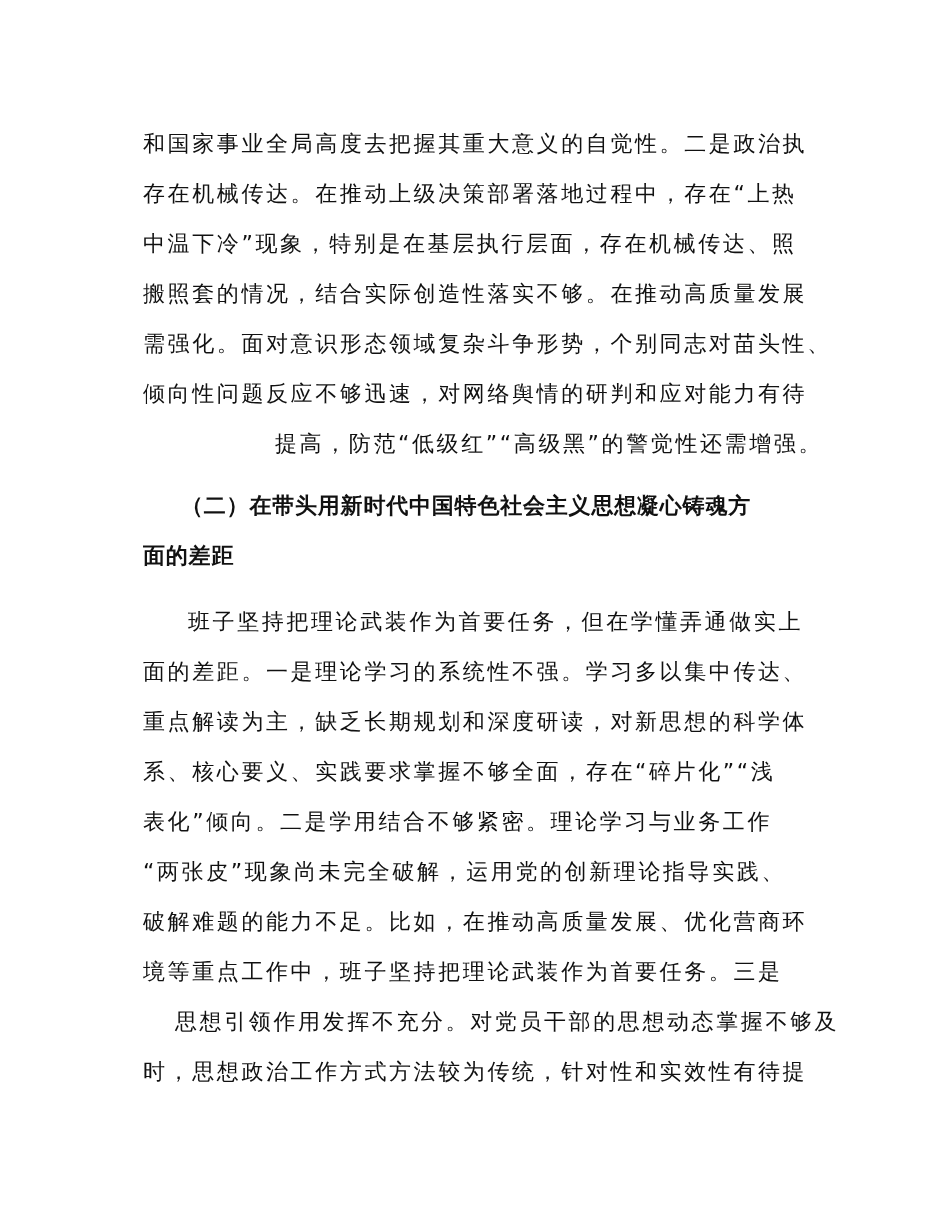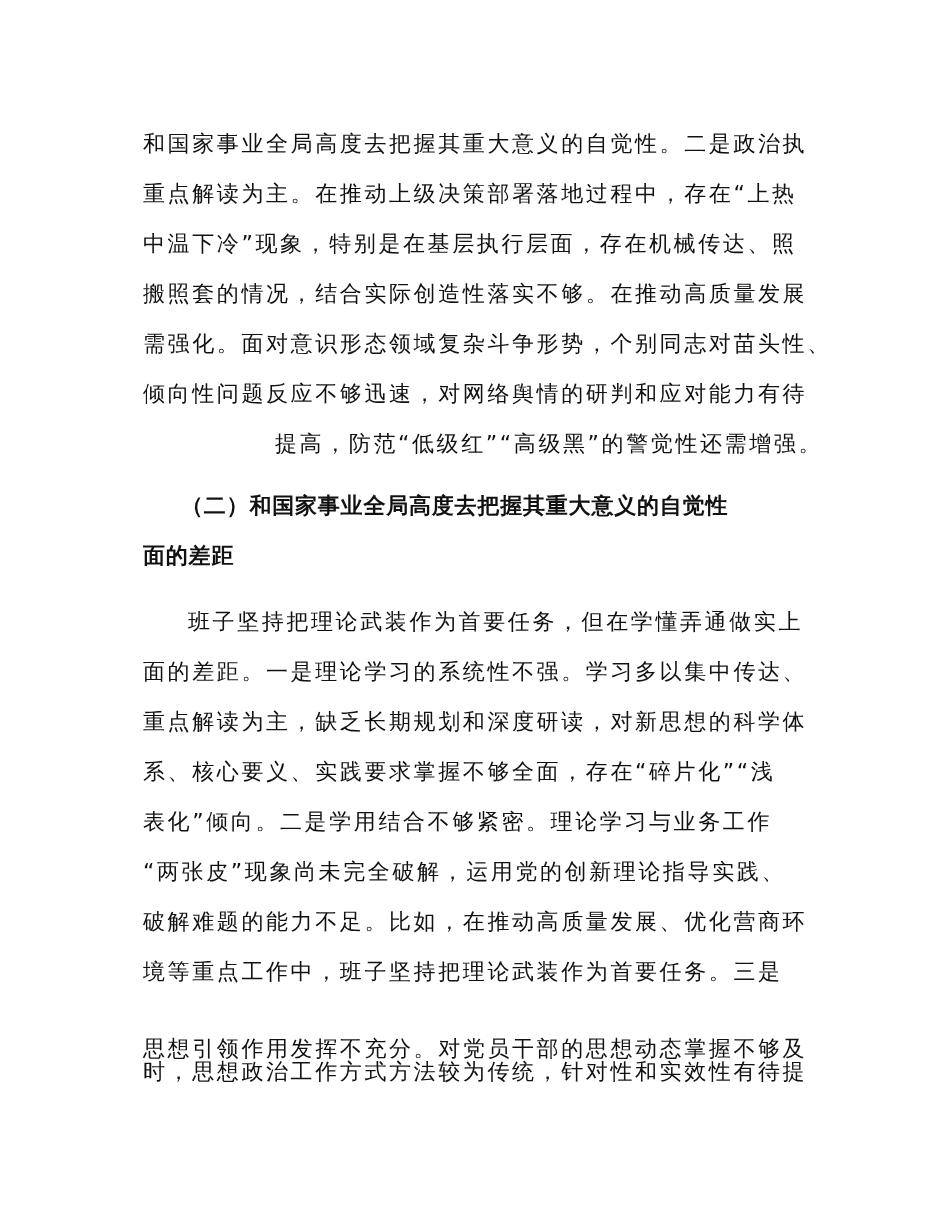--- a/index.html
+++ b/index.html
@@ -50,39 +50,39 @@
       left: 188px;
     }
   </style>
 </head>
 <body>
 
 <div class="page">
 
   <div>
     <div class="line" style="top:129px;">和国家事业全局高度去把握其重大意义的自觉性。二是政治执</div>
-    <div class="line" style="top:179px;">重点解读为主。在推动上级决策部署落地过程中，存在“上热</div>
+    <div class="line" style="top:179px;">存在机械传达。在推动上级决策部署落地过程中，存在“上热</div>
     <div class="line" style="top:229px;">中温下冷”现象，特别是在基层执行层面，存在机械传达、照</div>
     <div class="line" style="top:279px;">搬照套的情况，结合实际创造性落实不够。在推动高质量发展</div>
     <div class="line" style="top:329px;">需强化。面对意识形态领域复杂斗争形势，个别同志对苗头性、</div>
     <div class="line" style="top:379px;">倾向性问题反应不够迅速，对网络舆情的研判和应对能力有待</div>
     <div class="line" style="top:429px;text-align:right;">提高，防范“低级红”“高级黑”的警觉性还需增强。</div>
   </div>
 
   <div>
-    <div class="heading indent" style="top:491px; left:181px;">（二）和国家事业全局高度去把握其重大意义的自觉性</div>
+    <div class="heading indent" style="top:491px; left:181px;">（二）在带头用新时代中国特色社会主义思想凝心铸魂方</div>
     <div class="heading" style="top:541px;">面的差距</div>
   </div>
 
   <div>
     <div class="line indent" style="top:607px;">班子坚持把理论武装作为首要任务，但在学懂弄通做实上</div>
     <div class="line" style="top:657px;">面的差距。一是理论学习的系统性不强。学习多以集中传达、</div>
     <div class="line" style="top:707px;">重点解读为主，缺乏长期规划和深度研读，对新思想的科学体</div>
     <div class="line" style="top:757px;">系、核心要义、实践要求掌握不够全面，存在“碎片化”“浅</div>
     <div class="line" style="top:807px;">表化”倾向。二是学用结合不够紧密。理论学习与业务工作</div>
     <div class="line" style="top:857px;">“两张皮”现象尚未完全破解，运用党的创新理论指导实践、</div>
     <div class="line" style="top:907px;">破解难题的能力不足。比如，在推动高质量发展、优化营商环</div>
     <div class="line" style="top:957px;">境等重点工作中，班子坚持把理论武装作为首要任务。三是</div>
-    <div class="line" style="top:1034px;">思想引领作用发挥不充分。对党员干部的思想动态掌握不够及</div>
+    <div class="line" style="top:1007px;margin-left:32px;">思想引领作用发挥不充分。对党员干部的思想动态掌握不够及</div>
     <div class="line" style="top:1057px;">时，思想政治工作方式方法较为传统，针对性和实效性有待提</div>
   </div>
 
 </div>
 
 </body></html>

